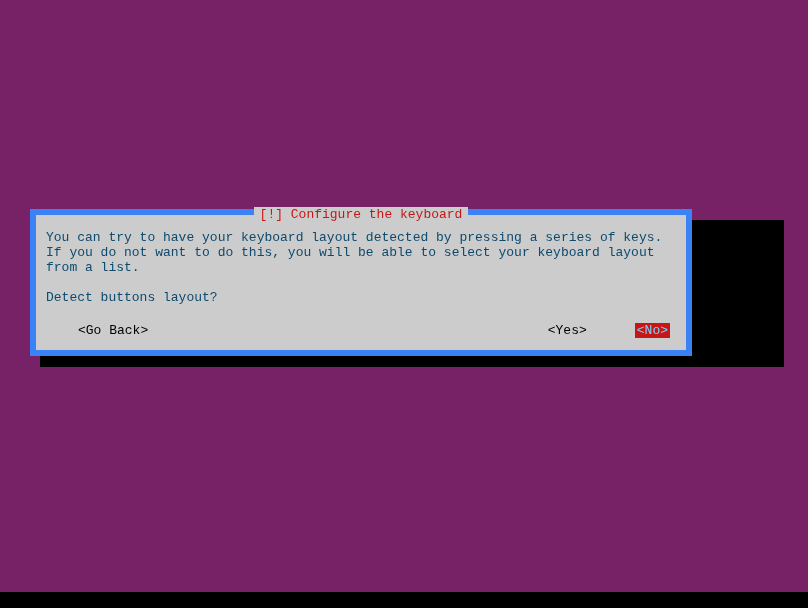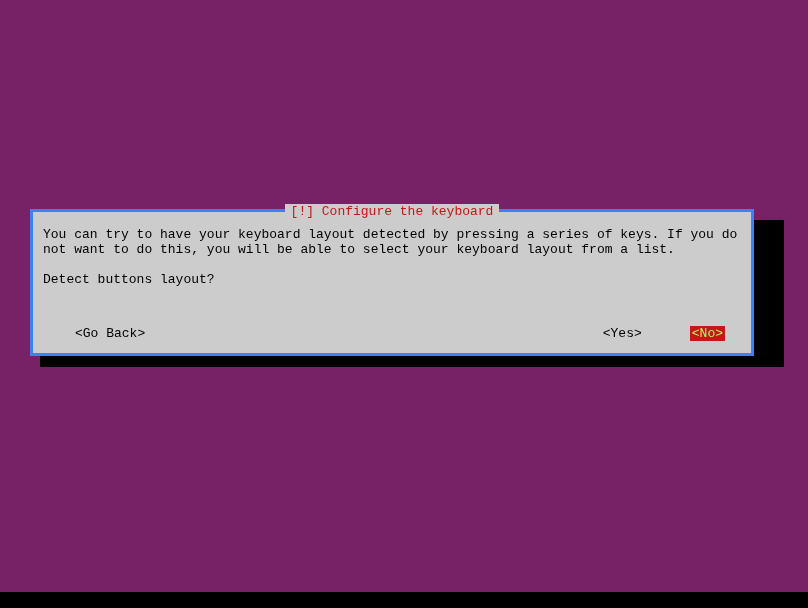--- a/index.html
+++ b/index.html
@@ -21,79 +21,79 @@
       left: 40px;
       top: 220px;
       width: 744px;
       height: 147px;
       background: #000000;
     }
     .dialog {
       position: absolute;
       left: 30px;
       top: 209px;
-      width: 724px;
+      width: 662px;
       height: 147px;
       background: #cccccc;
-      border: 3px solid #3b82f6;
+      border: 6px solid #3b82f6;
     }
     .dialog-title-wrap {
       position: absolute;
       top: -8px;
       left: 0;
       width: 100%;
       text-align: center;
     }
     .dialog-title {
       display: inline-block;
       background: #cccccc;
       color: #c81617;
       padding: 0 6px;
       white-space: pre;
     }
     .dialog-body {
       position: absolute;
       left: 10px;
       top: 15px;
       right: 10px;
-      color: #000000;
+      color: #0c4a6e;
     }
     .body-text {
       white-space: pre-wrap;
       line-height: 15px;
     }
     .prompt-text {
       margin-top: 15px;
       white-space: pre;
     }
     .button-row {
       position: absolute;
       left: 10px;
-      right: 16px;
+      right: 6px;
       bottom: 12px;
       display: flex;
       align-items: flex-end;
     }
     .btn {
       color: #000000;
       white-space: nowrap;
       cursor: pointer;
     }
     .btn-goback {
       margin-left: 32px;
     }
     .spacer {
       flex: 1;
     }
     .btn-yes {
       margin-right: 48px;
     }
     .btn-no {
       background: #c81617;
-      color: #bef264;
+      color: #7dd3fc;
       padding: 0 2px;
       margin-right: 10px;
     }
     .footer-bar {
       position: absolute;
       left: 0;
       bottom: 0;
       width: 100%;
       background: #000000;
       color: #e6e6e6;

